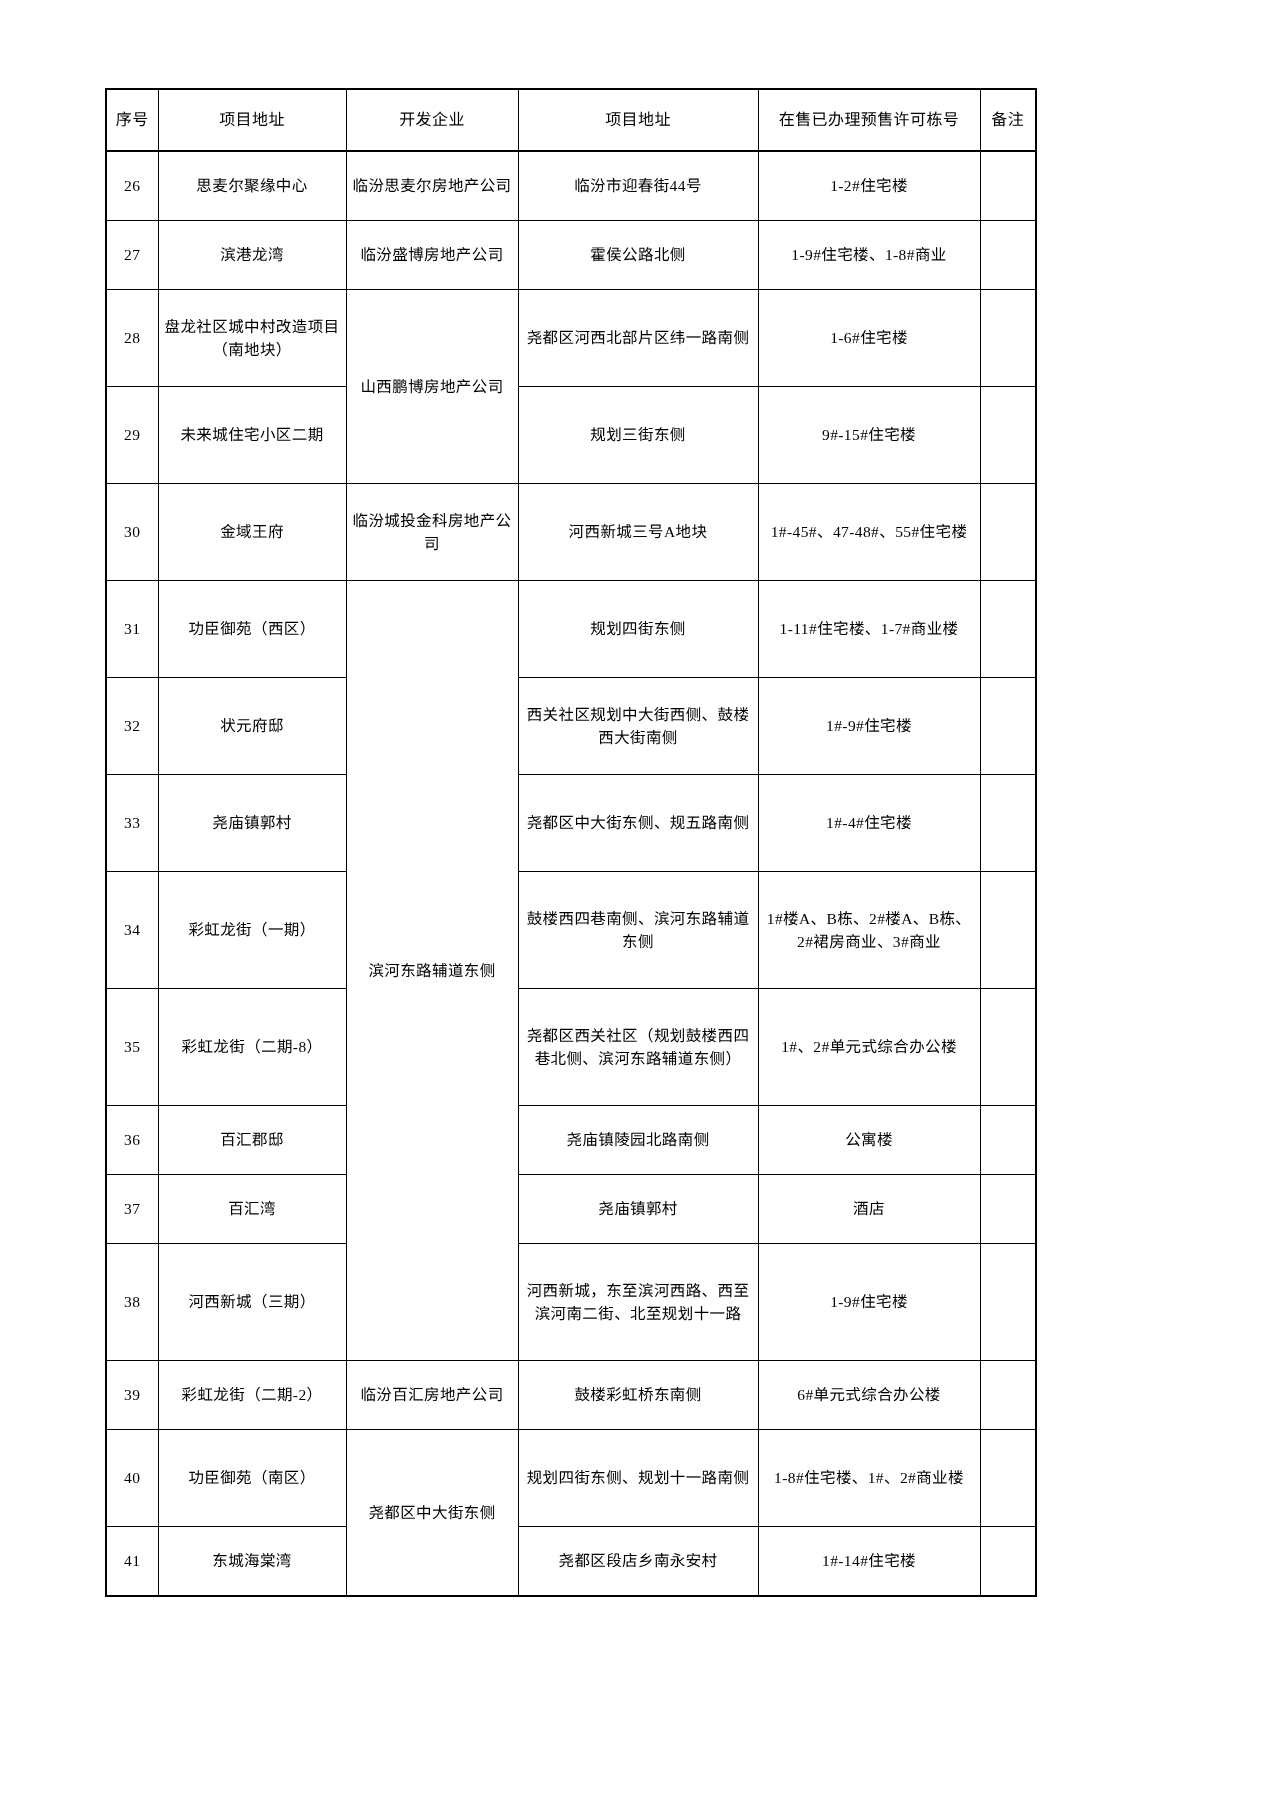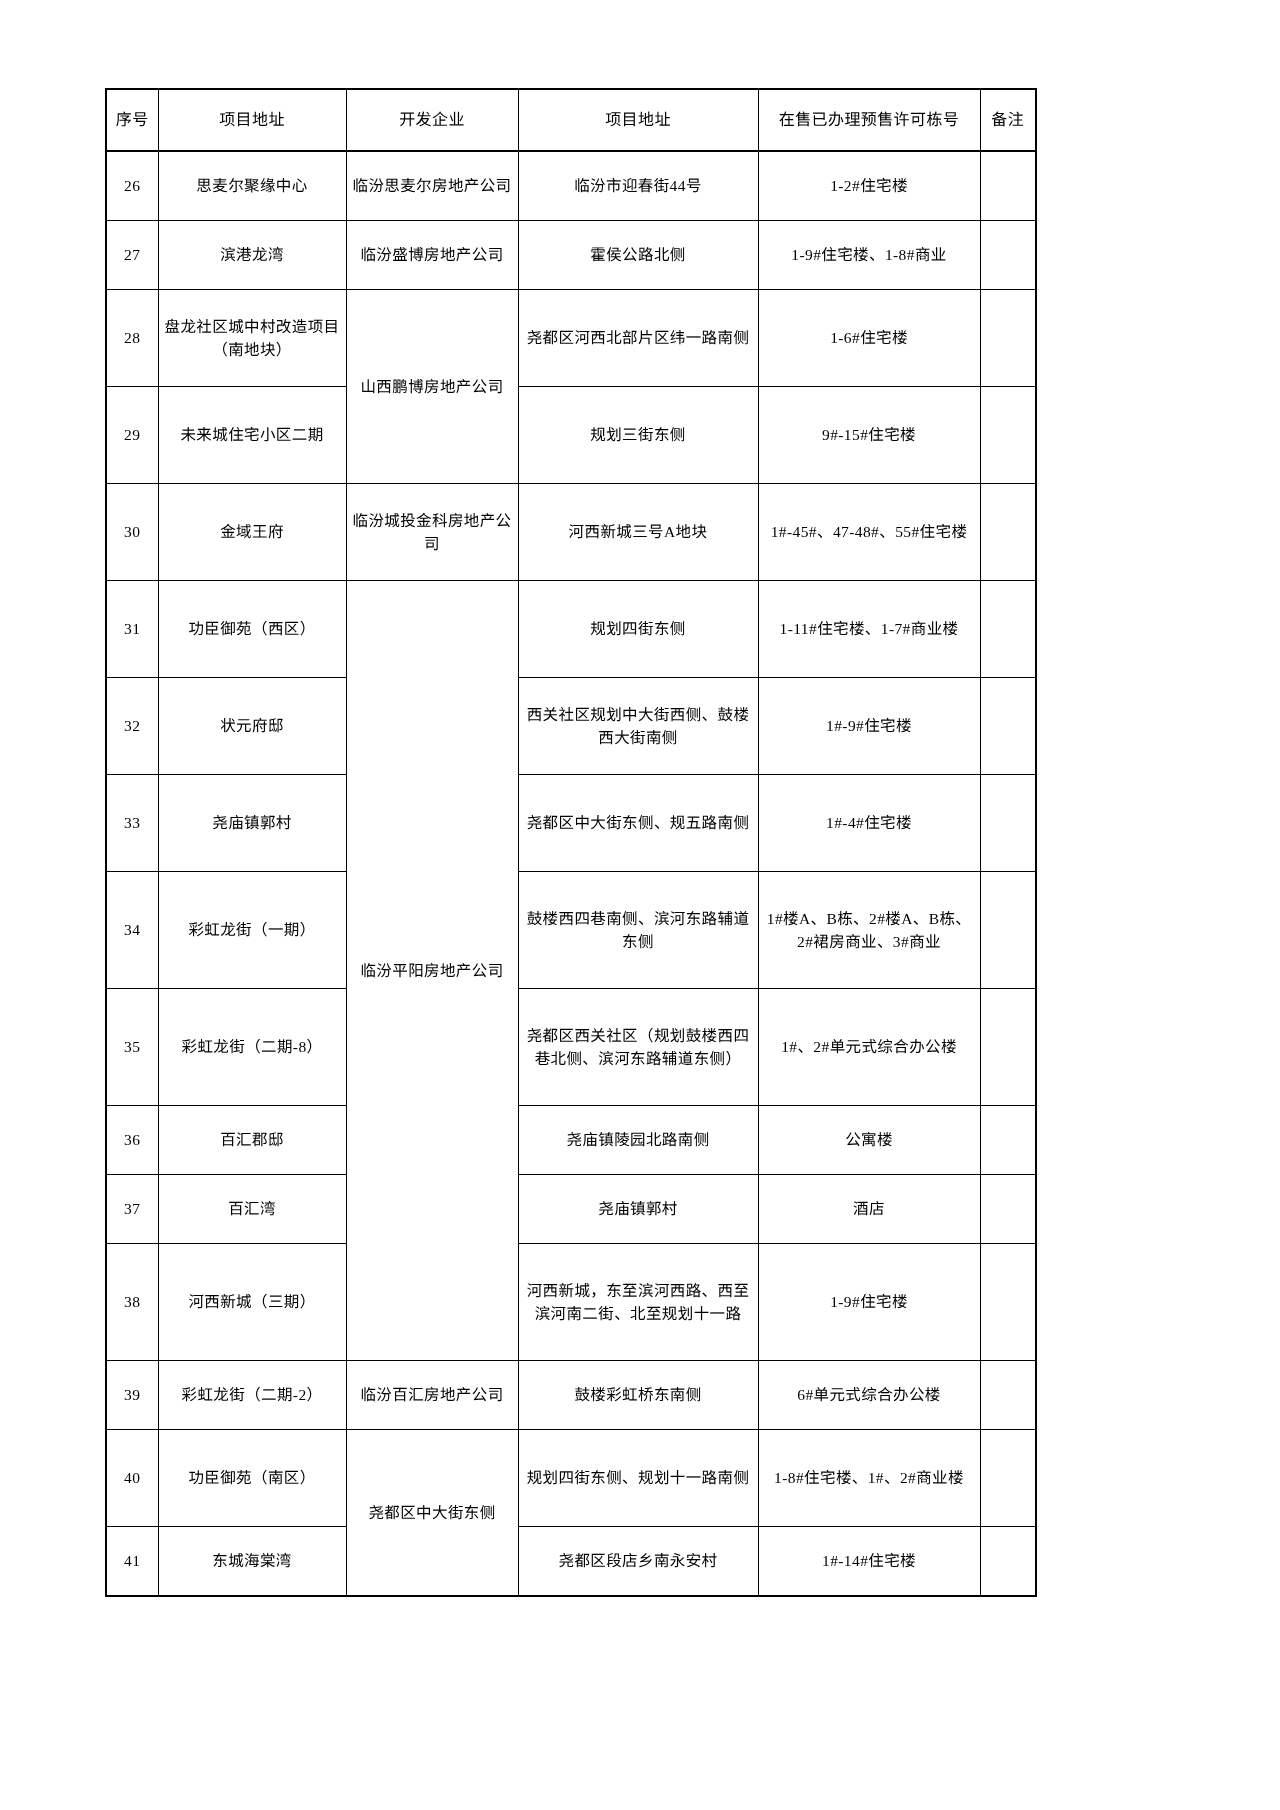--- a/index.html
+++ b/index.html
@@ -130,21 +130,21 @@
         <td class="name">金域王府</td>
         <td class="dev">临汾城投金科房地产公司</td>
         <td class="addr">河西新城三号A地块</td>
         <td class="permit">1#-45#、47-48#、55#住宅楼</td>
         <td class="note"></td>
       </tr>
 
       <tr class="h-tall">
         <td class="seq">31</td>
         <td class="name">功臣御苑（西区）</td>
-        <td class="dev" rowspan="8">临汾平阳房地产公司</td>
+        <td class="dev" rowspan="8">滨河东路辅道东侧</td>
         <td class="addr">规划四街东侧</td>
         <td class="permit">1-11#住宅楼、1-7#商业楼</td>
         <td class="note"></td>
       </tr>
 
       <tr class="h-tall">
         <td class="seq">32</td>
         <td class="name">状元府邸</td>
         <td class="addr">西关社区规划中大街西侧、鼓楼西大街南侧</td>
         <td class="permit">1#-9#住宅楼</td>

